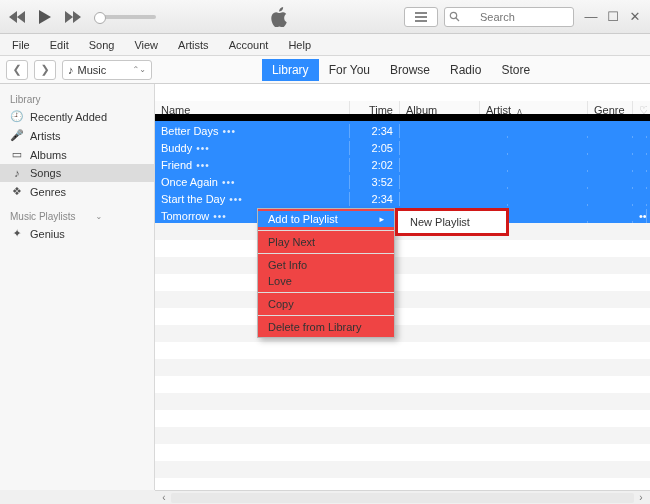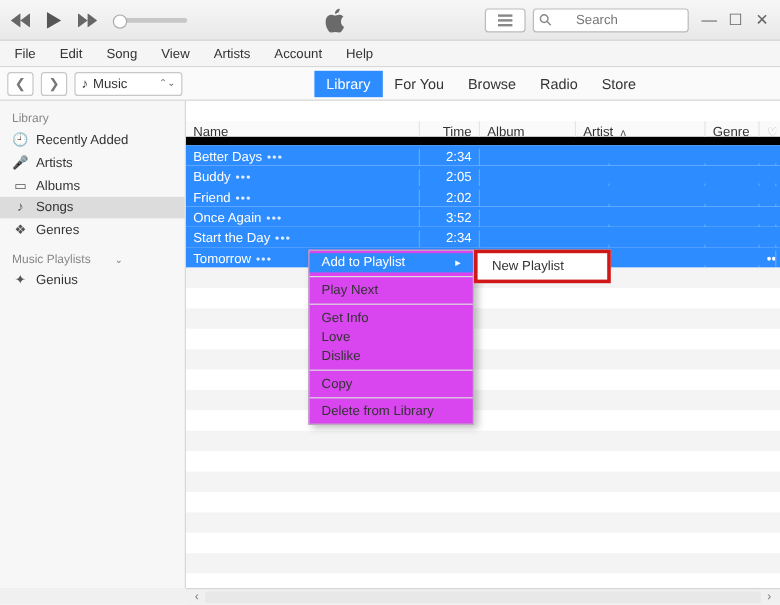--- a/index.html
+++ b/index.html
@@ -63,21 +63,21 @@
   .row .col { border-right:1px solid rgba(255,255,255,0.25); padding:1px 6px;}
   .row.sel .c-love { color:#fff;}
   .dots { letter-spacing:1px; margin-left:4px; opacity:.85; font-size:10px;}
 
   .stripes { }
   .stripe { height:17px; }
   .stripe:nth-child(odd){ background:#f4f4f4;}
   .stripe:nth-child(even){ background:#fff;}
 
   
-  .ctx { position:absolute; left:102px; top:124px; width:138px; background:#d946ef; border:1px solid #b8b8b8; box-shadow: 3px 3px 6px rgba(0,0,0,0.25); font-size:11px; padding:2px 0; z-index:5;}
+  .ctx { position:absolute; left:102px; top:124px; width:138px; background:#ef4444; border:1px solid #b8b8b8; box-shadow: 3px 3px 6px rgba(0,0,0,0.25); font-size:11px; padding:2px 0; z-index:5;}
   .ctx-item { padding: 2px 10px; display:flex; justify-content:space-between; align-items:center;}
   .ctx-item.hover { background:#2d8cff; color:#fff;}
   .ctx-sep { height:1px; background:#ddd; margin: 3px 0;}
   .ctx-sub-arrow { font-size:9px;}
 
   .submenu { position:absolute; left:240px; top:124px; width:114px; background:#fff; border:3px solid #d11818; font-size:11px; padding:3px 0; z-index:6;}
   .submenu .ctx-item { padding: 2px 12px; }
 
   
   .hscroll { position:absolute; bottom:0; left:155px; right:0; height:14px; background:#f0f0f0; border-top:1px solid #d5d5d5; display:flex; align-items:center; padding:0 2px;}
@@ -295,23 +295,20 @@
       <div class="ctx-item">
           <span>Play Next</span>
         </div>
       <div class="ctx-sep"></div>
       <div class="ctx-item">
           <span>Get Info</span>
         </div>
       <div class="ctx-item">
           <span>Love</span>
         </div>
-      <div class="ctx-item">
-          <span>Dislike</span>
-        </div>
       <div class="ctx-sep"></div>
       <div class="ctx-item">
           <span>Copy</span>
         </div>
       <div class="ctx-sep"></div>
       <div class="ctx-item">
           <span>Delete from Library</span>
         </div>
     </div>
 

